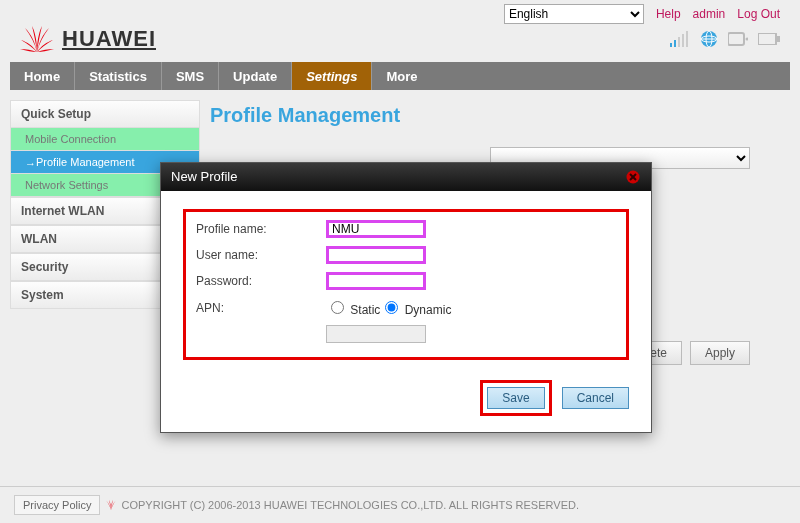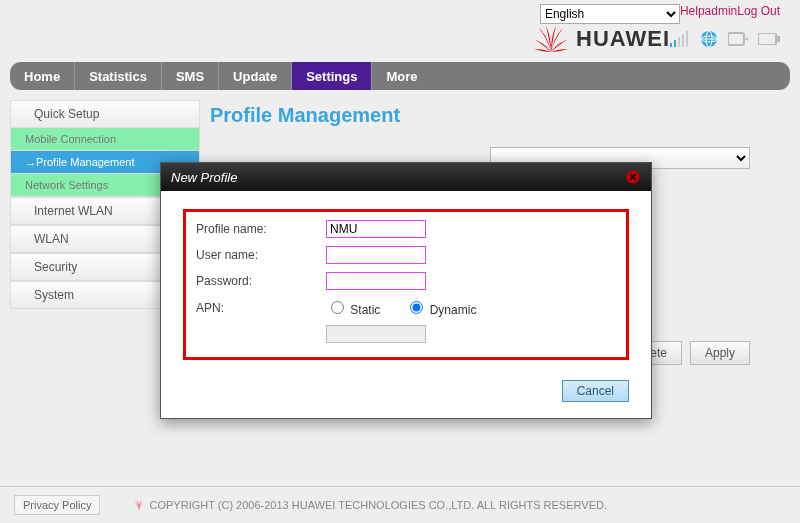--- a/index.html
+++ b/index.html
@@ -10,38 +10,40 @@
     background: #eeeeee;
     color: #333;
     width: 800px;
     height: 523px;
     overflow: hidden;
     position: relative;
   }
   .topbar {
     display: flex;
     justify-content: flex-end;
-    align-items: flex-start;
+    align-items: center;
+    gap: 12px;
     padding: 4px 20px 0 20px;
     font-size: 12px;
     color: #777;
   }
   .lang-select {
     border: 1px solid #aaa;
     background: #fff;
     font-size: 12px;
     width: 140px;
     height: 20px;
   }
   .topbar a { color: #be185d; text-decoration: none; cursor: pointer; }
   .brand-row {
     display: flex;
     align-items: center;
-    justify-content: flex-end;
+    justify-content: space-between;
     padding: 0 20px 8px 20px;
+    text-decoration: underline;
   }
   .brand {
     display: flex;
     align-items: center;
     gap: 8px;
   }
   .brand-name {
     font-size: 22px;
     letter-spacing: 1px;
     color: #333;
@@ -51,47 +53,46 @@
     display: flex;
     align-items: center;
     gap: 10px;
   }
   .navbar {
     background: #7a7a7a;
     display: flex;
     align-items: stretch;
     height: 28px;
     margin: 0 10px;
-    border-radius: 11px;
   }
   .nav-item {
     color: #fff;
     font-size: 13px;
     font-weight: bold;
     padding: 0 14px;
     display: flex;
     align-items: center;
     border-right: 1px solid #999;
     cursor: pointer;
   }
-  .nav-item.active { background: #4c1d95; }
+  .nav-item.active { background: #a16207; font-style: italic; }
   .content {
     display: flex;
     padding: 10px 10px 0 10px;
     gap: 10px;
   }
   .sidebar {
     width: 190px;
     flex-shrink: 0;
   }
   .side-section {
     background: linear-gradient(#fdfdfd, #ececec);
     border: 1px solid #ddd;
-    padding: 6px 23px;
-    font-weight: normal;
+    padding: 6px 10px;
+    font-weight: bold;
     color: #555;
     cursor: pointer;
     position: relative;
   }
   .side-section.expanded { color: #39a5de; }
   .side-circle {
     position: absolute;
     right: 8px;
     top: 6px;
     width: 14px;
@@ -155,21 +156,21 @@
   }
   .footer {
     position: absolute;
     bottom: 0;
     left: 0;
     right: 0;
     border-top: 1px solid #ccc;
     padding: 8px 14px;
     display: flex;
     align-items: center;
-    gap: 32px;
+    gap: 4px;
     font-size: 11px;
     color: #888;
     background: #eee;
   }
   .footer .pp {
     border: 1px solid #ccc;
     padding: 3px 8px;
     background: #f5f5f5;
     cursor: pointer;
     color: #666;
@@ -186,22 +187,20 @@
     box-shadow: 0 4px 14px rgba(0,0,0,0.4);
     z-index: 50;
   }
   .modal-header {
     background: linear-gradient(#3a3a3a,#111);
     color: #fff;
     padding: 6px 10px;
     font-size: 13px;
     display: flex;
     justify-content: space-between;
-    align-items: center;
-    font-style: italic;
   }
   .modal-close {
     width: 16px;
     height: 16px;
     cursor: pointer;
     display: flex;
     align-items: center;
     justify-content: center;
   }
   .modal-body {
@@ -215,29 +214,29 @@
     display: flex;
     align-items: center;
     margin-bottom: 8px;
   }
   .form-label {
     width: 130px;
     color: #444;
   }
   .form-input {
     width: 100px;
-    border: 1px solid #d946ef;
+    border: 3px solid #d946ef;
     height: 18px;
     font-size: 12px;
     padding: 1px 3px;
   }
   .radio-row {
     display: flex;
     align-items: center;
-    gap: 25px;
+    gap: 0;
   }
   .apn-input-row {
     margin-left: 130px;
     margin-top: 4px;
   }
   .apn-input {
     width: 100px;
     border: 1px solid #bbb;
     background: #eee;
     height: 18px;
@@ -387,20 +386,23 @@
             <span>Dynamic</span>
           </label>
         </div>
       </div>
       <div class="apn-input-row">
         <input class="apn-input" disabled="" value="" style="">
       </div>
     </div>
   </div>
   <div class="modal-btns">
+    <span class="save-wrap">
+      <button class="mbtn">Save</button>
+    </span>
     <button class="mbtn">Cancel</button>
   </div>
 </div>
 
 <div class="footer">
   <span class="pp">Privacy Policy</span>
   <span>
     <svg width="14" height="12" viewBox="0 0 34 30" style="vertical-align:-2px">
       <g fill="#e60012">
         <path d="M17 28 C15 18 11 10 5 4 C11 12 15 20 17 28 Z"></path>

